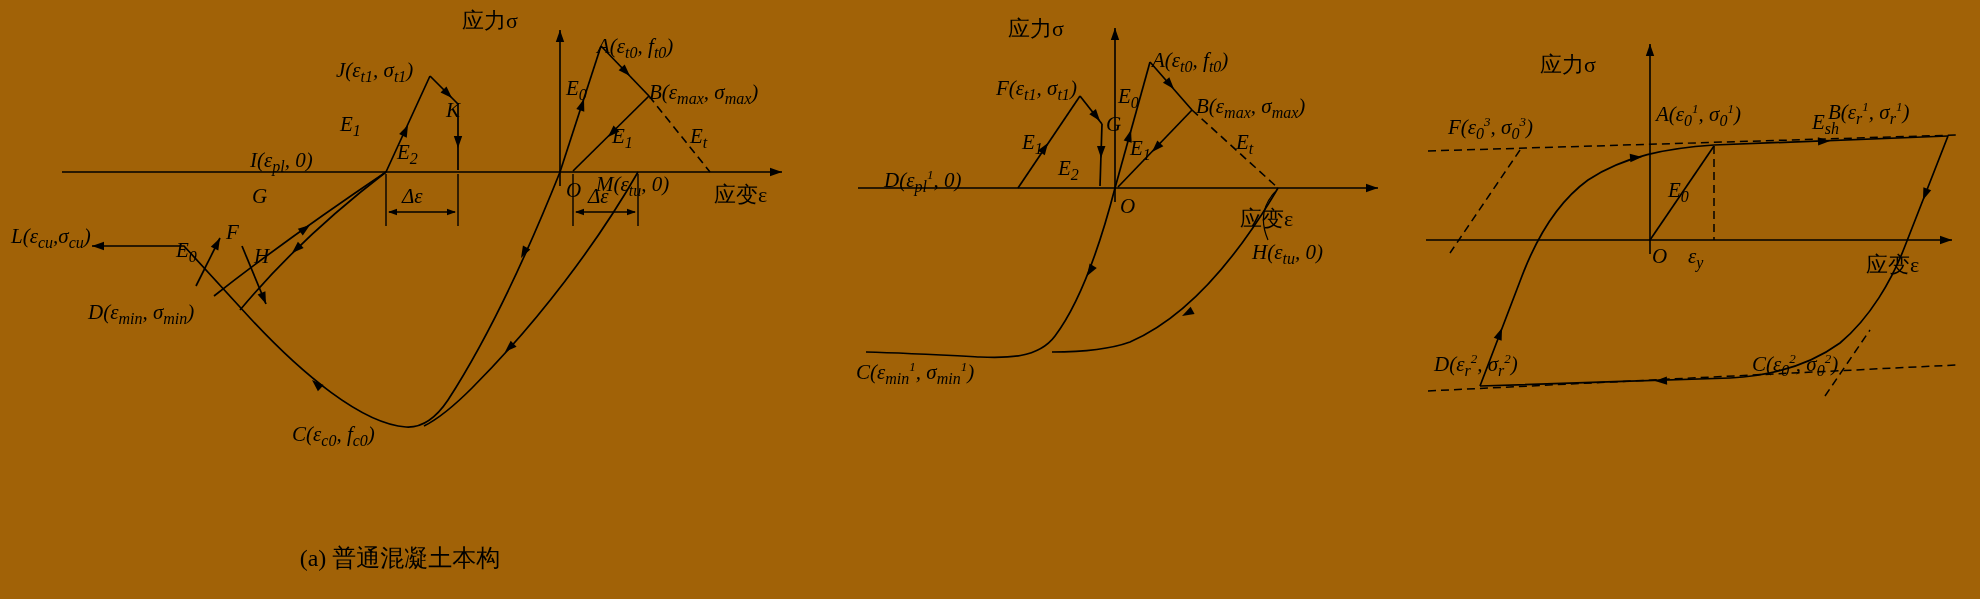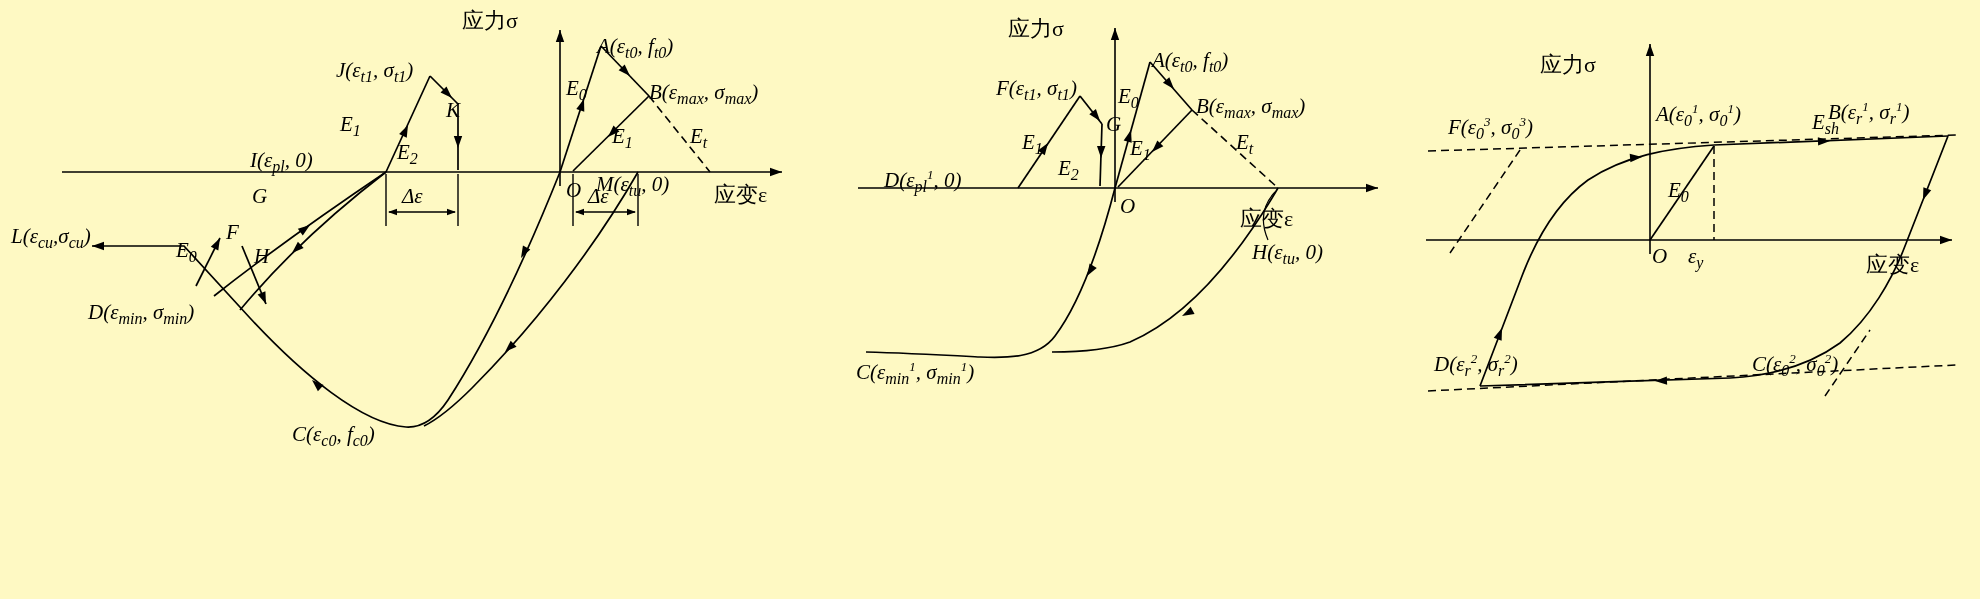--- a/index.html
+++ b/index.html
@@ -1,16 +1,16 @@
 <!DOCTYPE html>
 <html><head>
 <meta charset="utf-8">
 <style>
   html,body{margin:0;padding:0;background:#fff;}
-  #fig{position:relative;width:1980px;height:599px;background:#fef9c3;overflow:hidden;
+  #fig{position:relative;width:1980px;height:599px;background:#a16207;overflow:hidden;
        font-family:"Liberation Serif",serif;color:#000;}
   .panel{position:absolute;top:0;height:599px;}
   .panel svg{position:absolute;left:0;top:0;}
   .lbl{position:absolute;font-style:italic;font-size:21px;line-height:1.15;white-space:nowrap;}
   .lbl sub{font-size:16px;font-style:italic;}
   .lbl sup{font-size:13px;font-style:italic;}
   .axis-lbl{position:absolute;font-style:normal;font-size:22px;white-space:nowrap;}
   .caption{position:absolute;top:542px;font-style:normal;font-size:24px;text-align:center;white-space:nowrap;}
 </style>
 </head>
@@ -88,20 +88,21 @@
     <div class="lbl" style="left:596px;top:172px">M(ε<sub>tu</sub>, 0)</div>
     <div class="lbl" style="left:402px;top:184px">Δε</div>
     <div class="lbl" style="left:588px;top:184px">Δε</div>
     <div class="lbl" style="left:252px;top:184px">G</div>
     <div class="lbl" style="left:226px;top:220px">F</div>
     <div class="lbl" style="left:11px;top:224px">L(ε<sub>cu</sub>,σ<sub>cu</sub>)</div>
     <div class="lbl" style="left:176px;top:238px">E<sub>0</sub></div>
     <div class="lbl" style="left:254px;top:244px">H</div>
     <div class="lbl" style="left:88px;top:300px">D(ε<sub>min</sub>, σ<sub>min</sub>)</div>
     <div class="lbl" style="left:292px;top:422px">C(ε<sub>c0</sub>, f<sub>c0</sub>)</div>
+    <div class="caption" style="left:230px;width:340px">(a) 普通混凝土本构</div>
   </div>
 
   <div class="panel" style="left:800px;width:600px">
     <svg width="600" height="599" viewBox="0 0 600 599">
       <g stroke="#000" stroke-width="1.6" fill="none">
         <line x1="58" y1="188" x2="578" y2="188"></line>
         <line x1="315" y1="28" x2="315" y2="202"></line>
       </g>
       <g stroke="#000" stroke-width="1.7" fill="none">
         <path d="M 315,188 L 350,62"></path>

